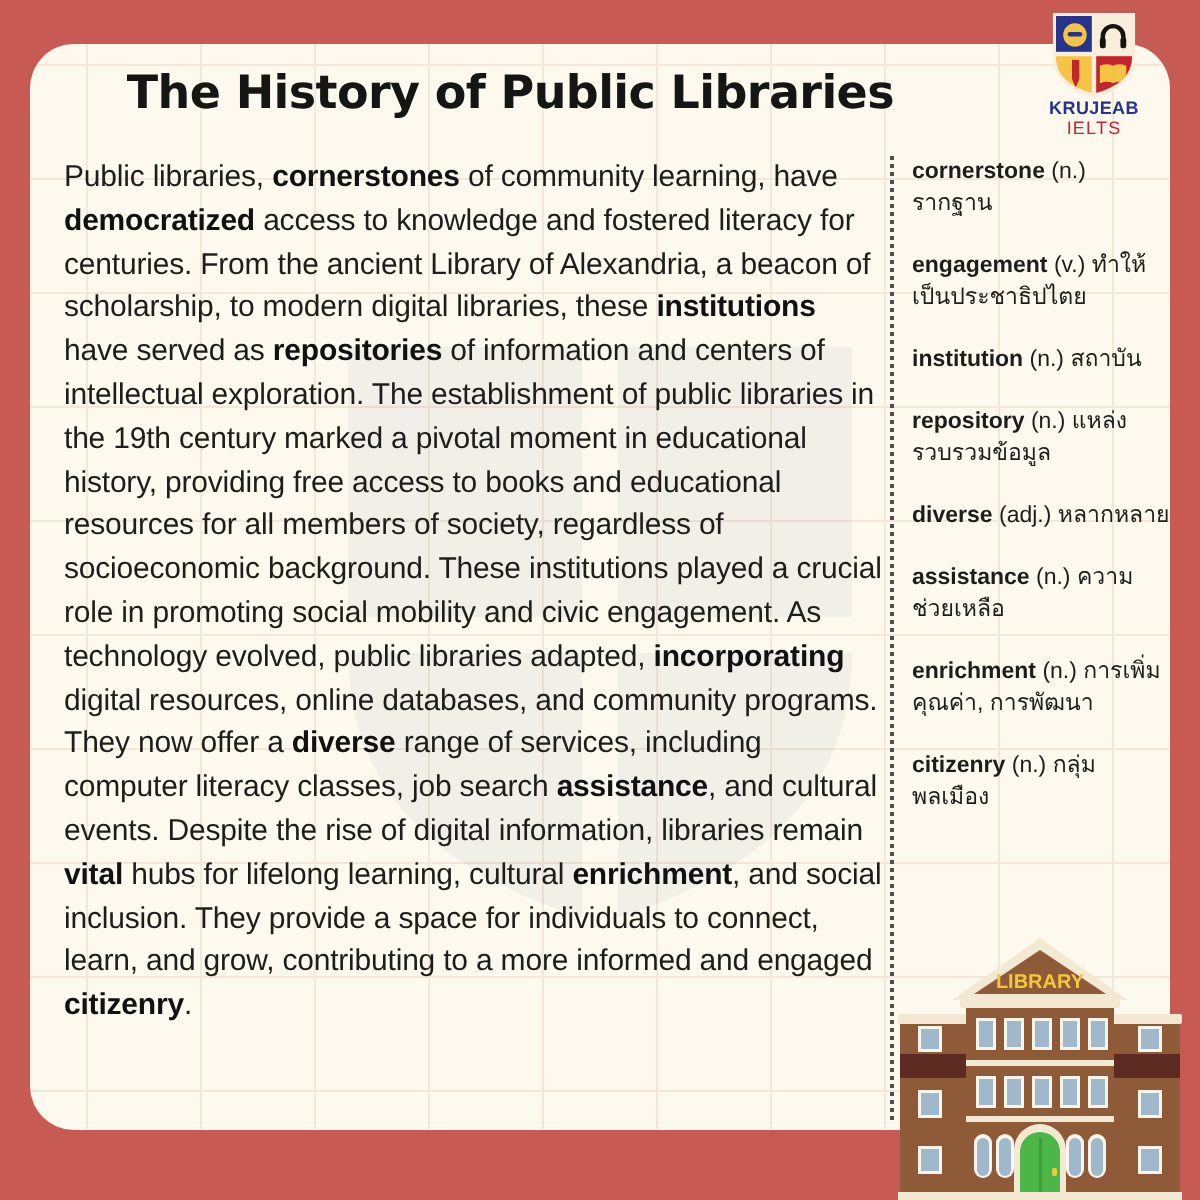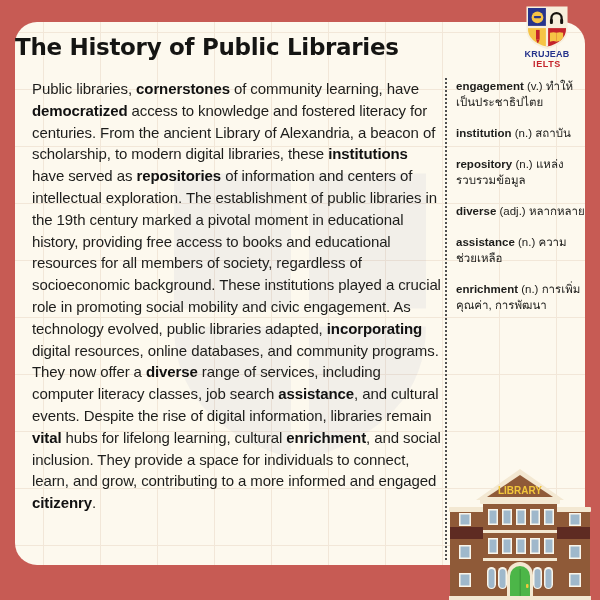--- a/index.html
+++ b/index.html
@@ -23,21 +23,21 @@
     z-index:1;
   }
 
   .watermark{
     position:absolute; left:150px; top:140px; width:270px; height:320px;
     opacity:0.045; z-index:0; pointer-events:none;
   }
 
   .title{
     position:absolute; left:0; top:12px; width:432px;
-    text-align:left;
+    text-align:right;
     font-family:"DejaVu Sans","Liberation Sans",sans-serif;
     font-weight:800; font-size:23px; letter-spacing:-0.3px;
     color:#151513;
   }
 
   .article{
     position:absolute; left:17px; top:56px; width:410px;
     font-size:15px; line-height:21.8px; color:#1d1d1b;
     letter-spacing:-0.1px;
   }
@@ -56,21 +56,21 @@
   .vocab-word{ font-weight:700; }
   .vocab-pos{ font-weight:400; }
   .vocab-thai{ font-weight:400; }
 
   .logo{
     position:absolute; left:514px; top:5px; width:66px;
     text-align:center; z-index:3;
   }
   .logo-shield{ display:block; margin:0 auto; }
   .logo-name{ font-size:9px; font-weight:800; color:#27348b; letter-spacing:0.2px; line-height:10px; }
-  .logo-sub{ font-size:9px; font-weight:700; color:#c4242b; letter-spacing:0.6px; line-height:10px; }
+  .logo-sub{ font-size:9px; font-weight:400; color:#c4242b; letter-spacing:0.6px; line-height:10px; }
 
   .building{
     position:absolute; left:449px; top:469px; width:142px; height:131px;
     z-index:2;
   }
 </style>
 </head>
 <body>
 
 <div class="canvas">
@@ -83,26 +83,28 @@
       <rect x="2" y="32" width="56" height="4" fill="#fff"></rect>
     </svg>
 
     <h1 class="title">The History of Public Libraries</h1>
 
     <div class="article" id="article"><span>Public libraries, </span><b>cornerstones</b><span> of community learning, have </span><b>democratized</b><span> access to knowledge and fostered literacy for centuries. From the ancient Library of Alexandria, a beacon of scholarship, to modern digital libraries, these </span><b>institutions</b><span> have served as </span><b>repositories</b><span> of information and centers of intellectual exploration. The establishment of public libraries in the 19th century marked a pivotal moment in educational history, providing free access to books and educational resources for all members of society, regardless of socioeconomic background. These institutions played a crucial role in promoting social mobility and civic engagement. As technology evolved, public libraries adapted, </span><b>incorporating</b><span> digital resources, online databases, and community programs. They now offer a </span><b>diverse</b><span> range of services, including computer literacy classes, job search </span><b>assistance</b><span>, and cultural events. Despite the rise of digital information, libraries remain </span><b>vital</b><span> hubs for lifelong learning, cultural </span><b>enrichment</b><span>, and social inclusion. They provide a space for individuals to connect, learn, and grow, contributing to a more informed and engaged </span><b>citizenry</b><span>.</span></div>
 
     <div class="divider"></div>
 
     <div class="vocab" id="vocab">
+        <div class="vocab-item"><span class="vocab-word">cornerstone </span><span class="vocab-pos">(n.) </span><span class="vocab-thai">รากฐาน</span></div>
         <div class="vocab-item"><span class="vocab-word">engagement </span><span class="vocab-pos">(v.) </span><span class="vocab-thai">ทำให้เป็นประชาธิปไตย</span></div>
         <div class="vocab-item"><span class="vocab-word">institution </span><span class="vocab-pos">(n.) </span><span class="vocab-thai">สถาบัน</span></div>
         <div class="vocab-item"><span class="vocab-word">repository </span><span class="vocab-pos">(n.) </span><span class="vocab-thai">แหล่งรวบรวมข้อมูล</span></div>
         <div class="vocab-item"><span class="vocab-word">diverse </span><span class="vocab-pos">(adj.) </span><span class="vocab-thai">หลากหลาย</span></div>
         <div class="vocab-item"><span class="vocab-word">assistance </span><span class="vocab-pos">(n.) </span><span class="vocab-thai">ความช่วยเหลือ</span></div>
         <div class="vocab-item"><span class="vocab-word">enrichment </span><span class="vocab-pos">(n.) </span><span class="vocab-thai">การเพิ่มคุณค่า, การพัฒนา</span></div>
+        <div class="vocab-item"><span class="vocab-word">citizenry </span><span class="vocab-pos">(n.) </span><span class="vocab-thai">กลุ่มพลเมือง</span></div>
       </div>
 
   </div>
 
   <div class="logo">
     <svg class="logo-shield" width="46" height="44" viewBox="0 0 60 60">
       <defs>
         <clipPath id="shieldClip">
             <path d="M4 4 H56 V32 Q56 50 30 57 Q4 50 4 32 Z"></path>
           </clipPath>

